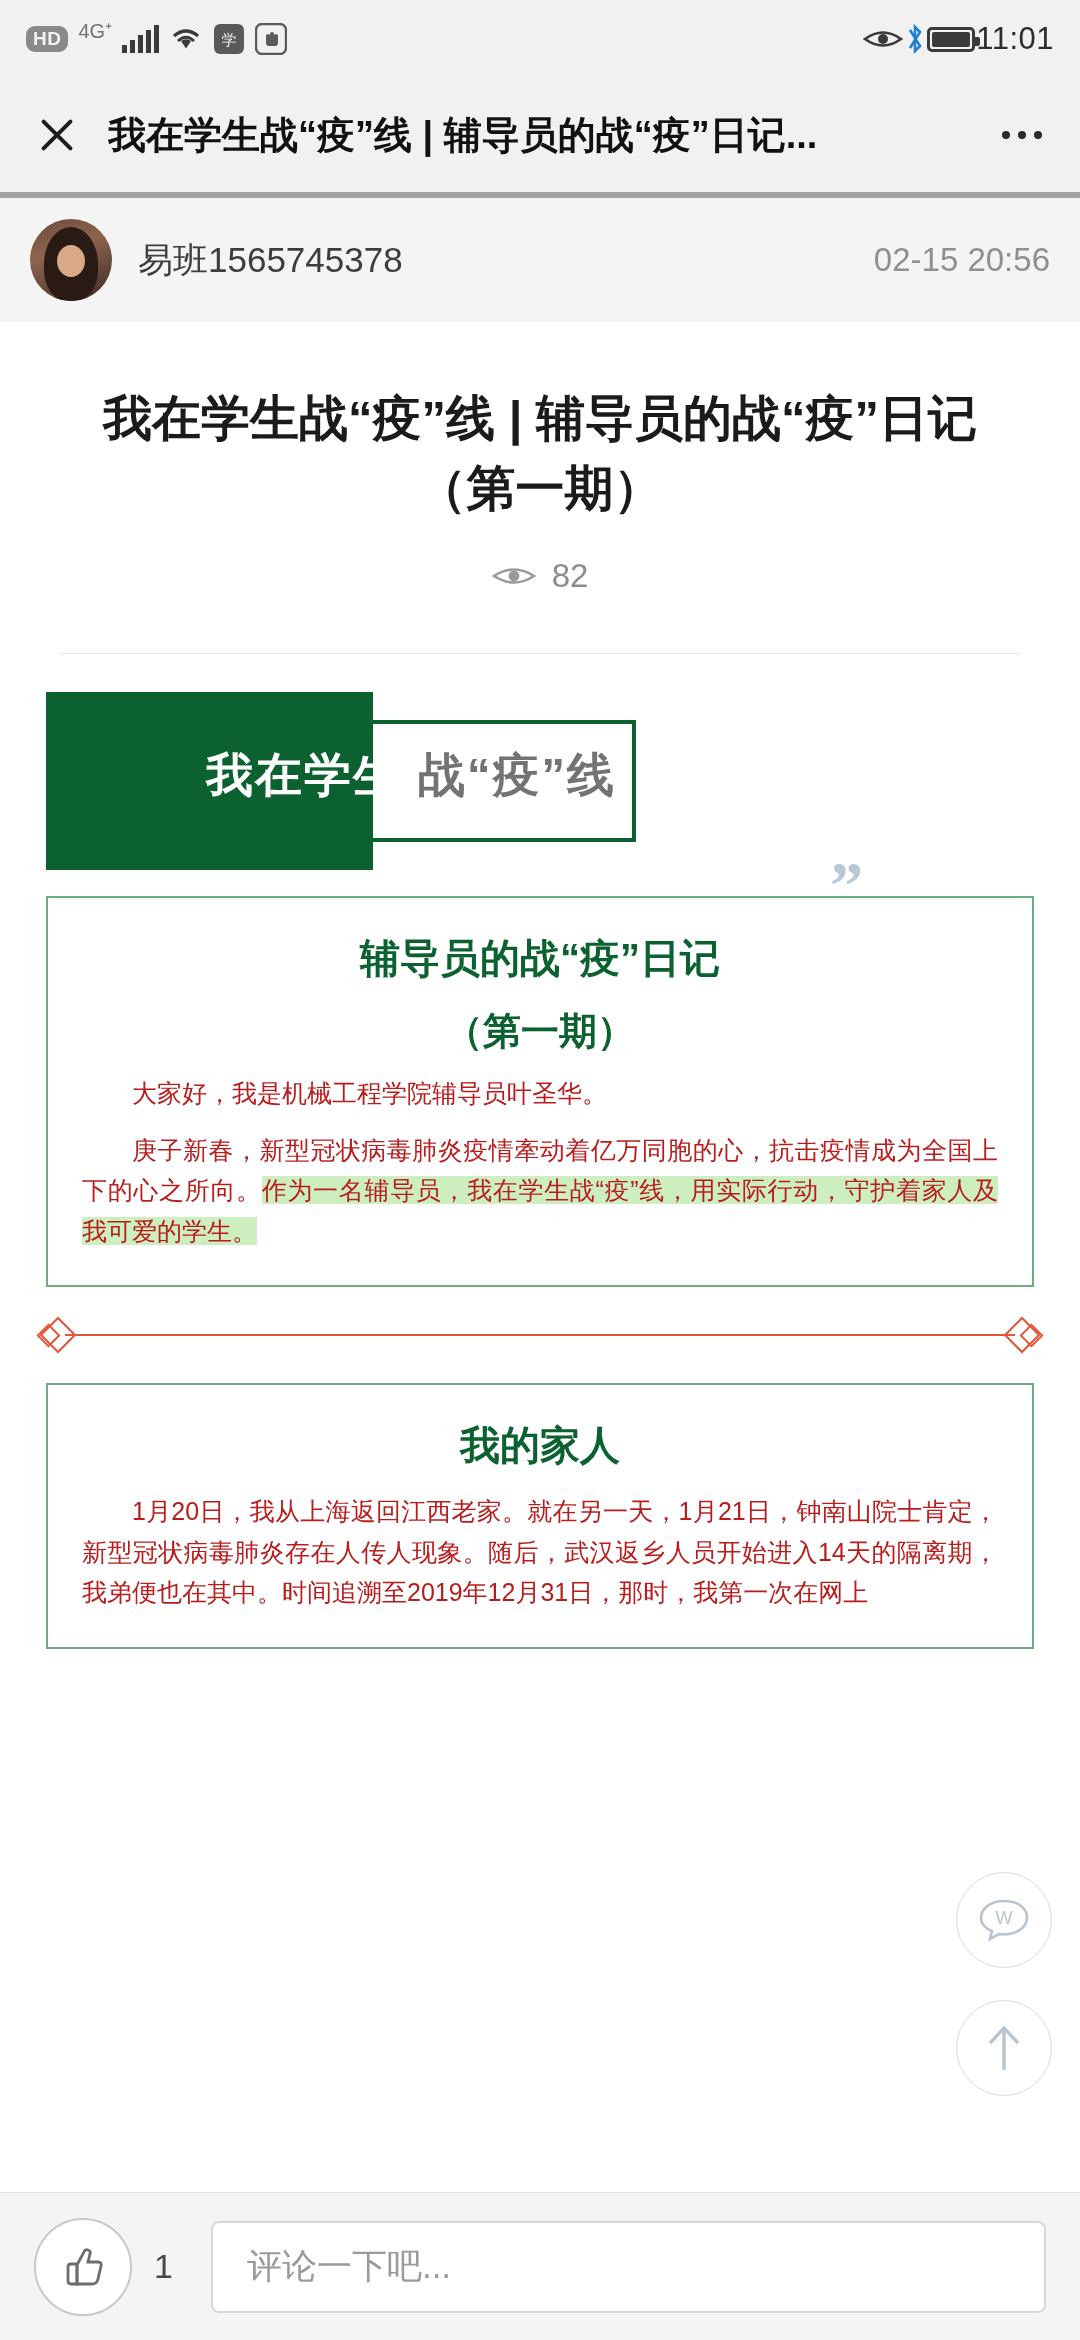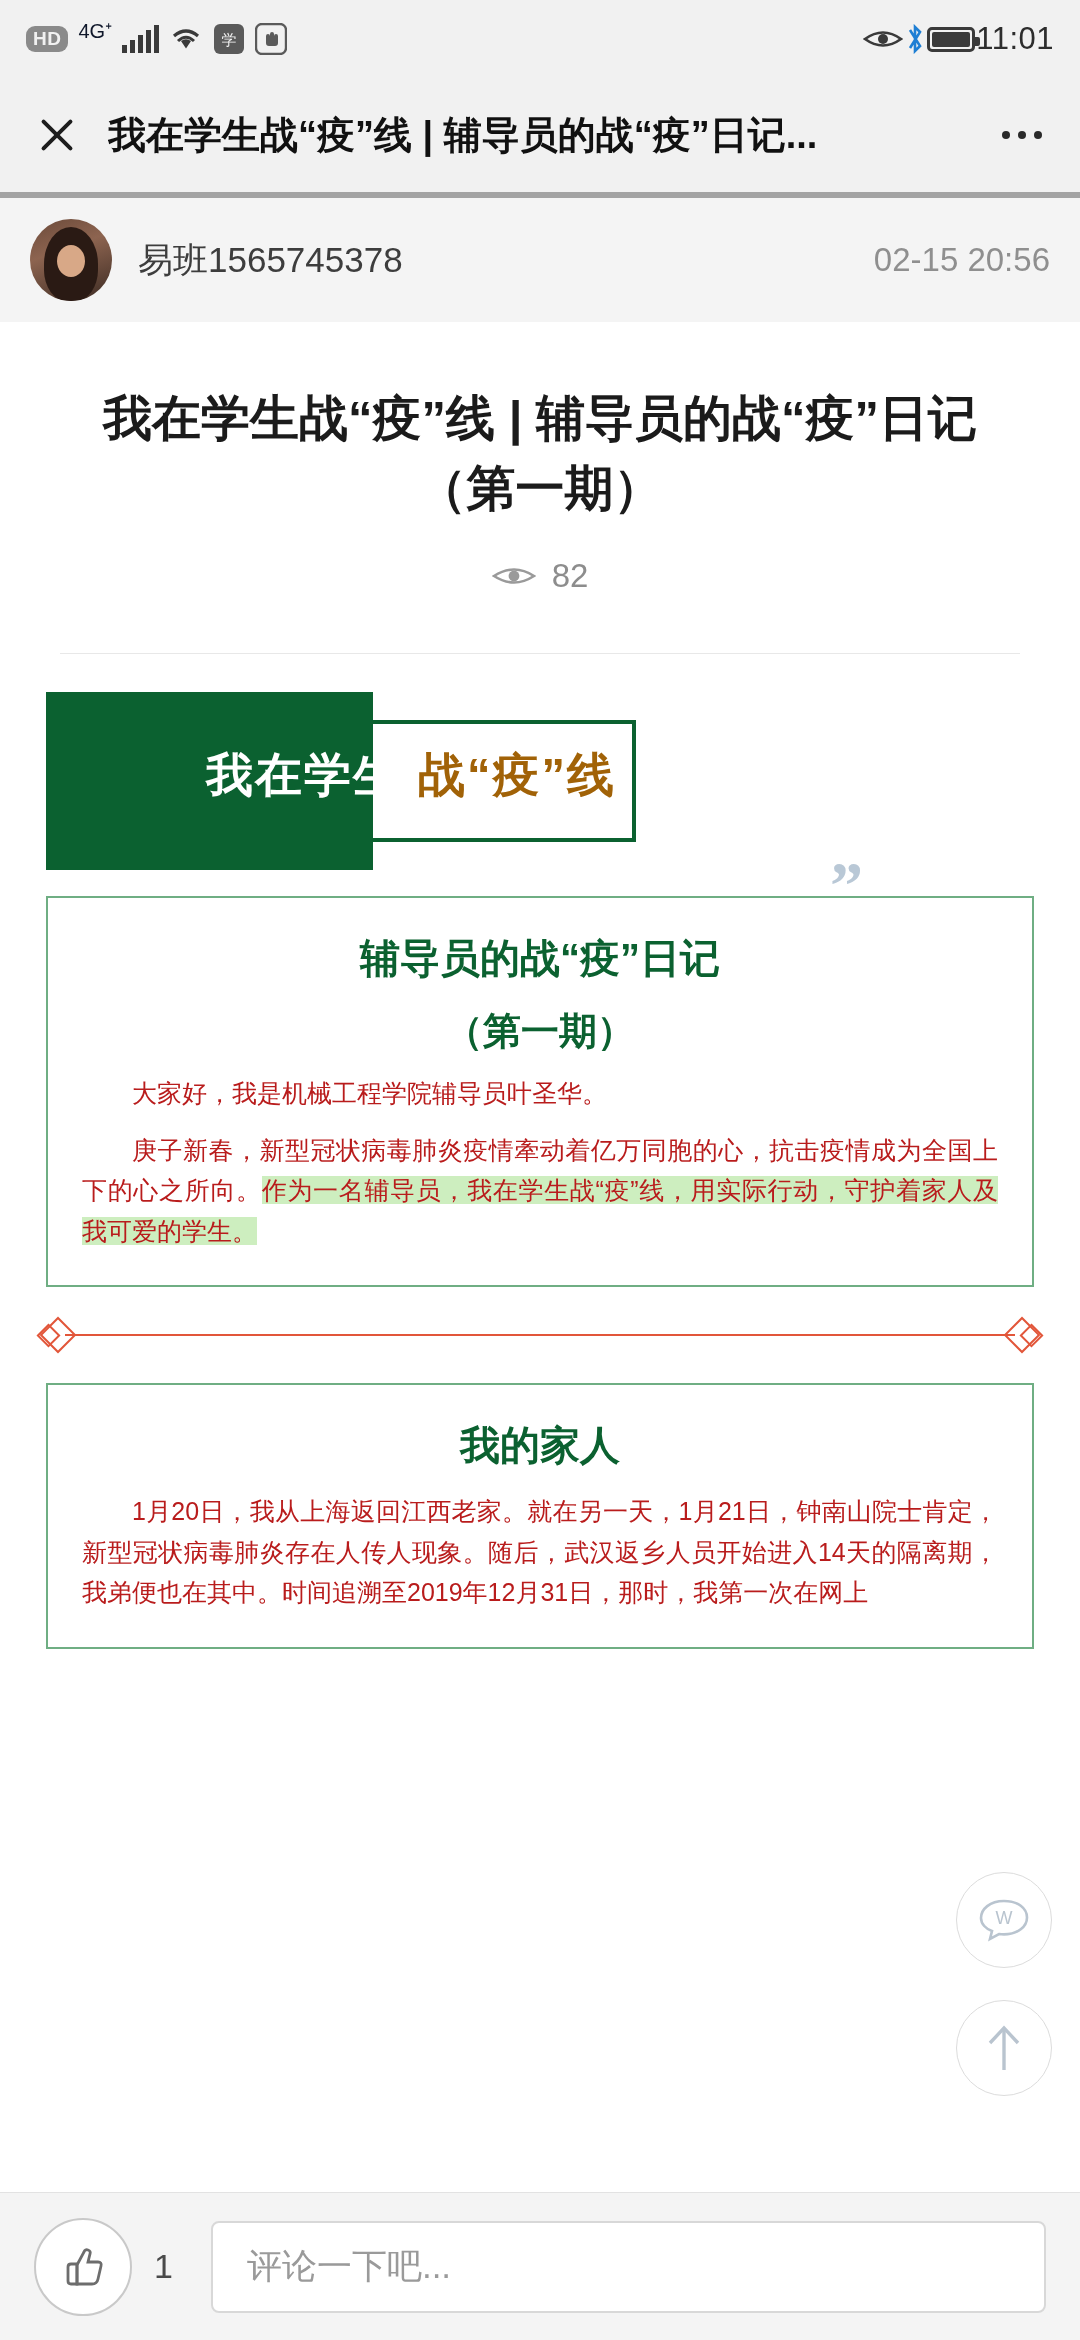--- a/index.html
+++ b/index.html
@@ -16,21 +16,21 @@
     height: 78px; background:#f1f1f1;
     display:flex; align-items:center; justify-content:space-between;
     padding: 0 26px;
   }
   .sb-left { display:flex; align-items:center; gap:10px; }
   .sb-right { display:flex; align-items:center; gap:1px; }
   .hd-badge {
     background:#8a8a8a; color:#f1f1f1; font-size:19px; font-weight:bold;
     padding:2px 7px; border-radius:9px; letter-spacing:0.5px;
   }
-  .net-label { font-size:20px; color:#0f172a; position:relative; top:-9px; }
+  .net-label { font-size:20px; color:#737373; position:relative; top:-9px; }
   .bars { display:flex; align-items:flex-end; gap:3px; height:28px; }
   .bars i { display:block; width:5px; background:#3a3a3a; }
   .bars i:nth-child(1){height:8px}
   .bars i:nth-child(2){height:13px}
   .bars i:nth-child(3){height:18px}
   .bars i:nth-child(4){height:23px}
   .bars i:nth-child(5){height:28px}
   .icon-svg { display:block; }
   .clock { font-size:31px; color:#2d2d2d; letter-spacing:0.5px; }
   .battery {
@@ -113,21 +113,21 @@
   .banner .outline {
     position:absolute; left:50px; top:28px; width:540px; height:122px;
     border:4px solid #0b6130; background:transparent;
   }
   .banner .t1 {
     position:absolute; left:60px; top:52px; width:296px;
     color:#fff; font-size:47px; font-weight:bold; text-align:right; letter-spacing:2px;
   }
   .banner .t2 {
     position:absolute; left:372px; top:52px;
-    color:#a16207; font-size:47px; font-weight:bold; letter-spacing:2px;
+    color:#737373; font-size:47px; font-weight:bold; letter-spacing:2px;
   }
 
   
   .card {
     border:2px solid #6fae83; padding: 30px 34px 34px 34px; background:#fff;
   }
   .card h3 {
     text-align:center; color:#0b6130; font-size:40px; font-weight:bold;
     line-height:1.5;
   }

